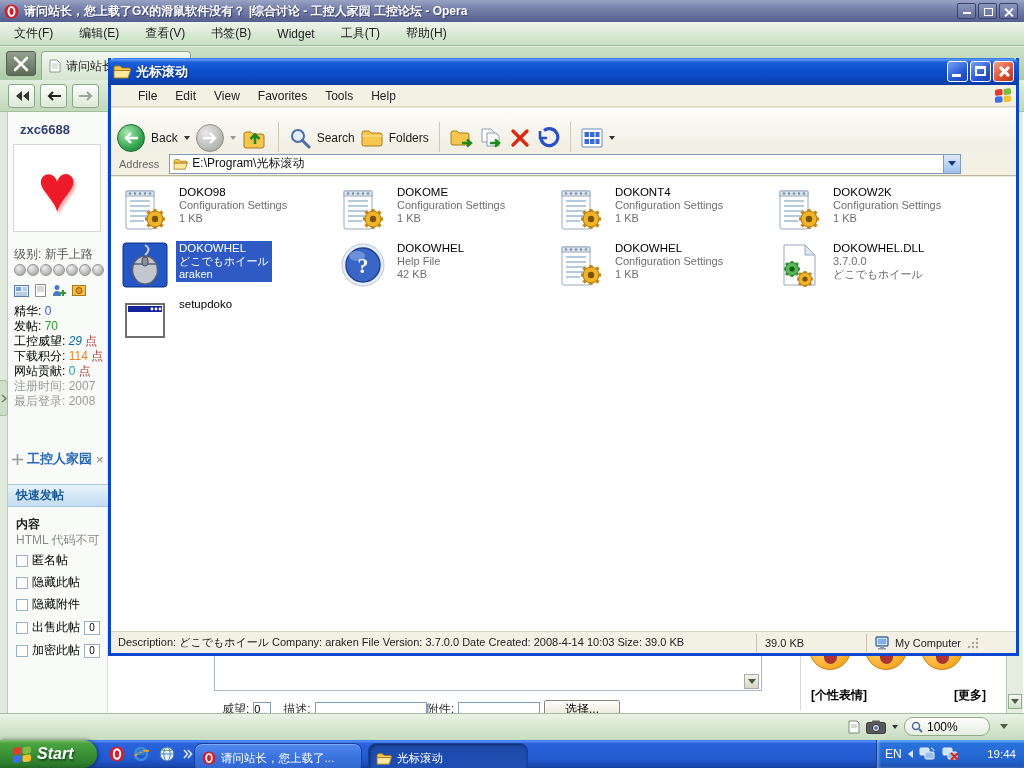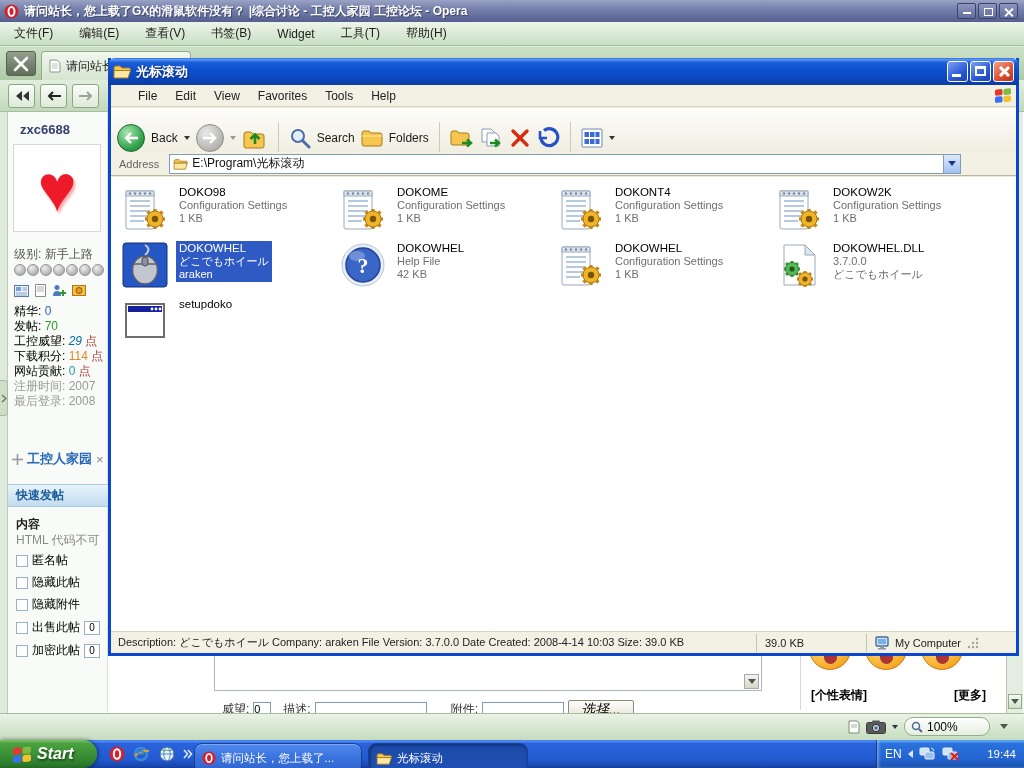--- a/index.html
+++ b/index.html
@@ -68,21 +68,21 @@
   .qp-row { display:flex; align-items:center; gap:4px; margin-bottom:5px; white-space:nowrap; }
   .qp-row.gap { margin-top:6px; }
   .cb { width:12px; height:12px; background:#fff; border:1px solid #9ab0c8; display:inline-block; }
   .qp-input { display:inline-flex; width:16px; height:14px; background:#fff; border:1px solid #9ab0c8; align-items:center; justify-content:center; font-size:10px; }
 
   .reply-textarea { position:absolute; left:214px; top:536px; width:548px; height:43px; border:1px solid #a8b8c8; background:#fff; resize:none; }
   .ta-arrow { position:absolute; left:744px; top:562px; width:15px; height:15px; background:linear-gradient(#f4f3ee,#d8d5c8); border:1px solid #aaa; display:flex; align-items:center; justify-content:center; }
   .reply-fields { position:absolute; left:222px; top:588px; height:18px; display:flex; align-items:center; color:#333; }
   .rf-label { margin-right:4px; white-space:nowrap; }
   .rf-input { border:1px solid #7f9db9; background:#fff; height:15px; font-size:11px; font-family:"Liberation Sans",sans-serif; }
-  .choose-btn { margin-left:4px; height:18px; padding:0 12px; background:linear-gradient(#fdfdfb,#e8e5d6); border:1px solid #8a8a7a; border-radius:2px; font-size:14px; font-family:"Liberation Sans",sans-serif;font-style:italic; }
+  .choose-btn { margin-left:4px; height:18px; padding:0 20px; background:linear-gradient(#fdfdfb,#e8e5d6); border:1px solid #8a8a7a; border-radius:2px; font-size:12px; font-family:"Liberation Sans",sans-serif; }
 
   .emo-panel { position:absolute; left:800px; top:532px; width:196px; height:66px; background:#fff; border-left:1px solid #d8d8d8; overflow:hidden; }
   .emo-faces { position:absolute; left:8px; top:-16px; display:flex; gap:14px; }
   .emo { width:42px; height:42px; border-radius:50%; background:radial-gradient(circle at 35% 30%,#ffe98f,#f7a823 75%,#d8841a); border:1px solid #c87d1a; position:relative; }
   .emo::before { content:""; position:absolute; left:10px; top:16px; width:5px; height:6px; background:#7a3a10; border-radius:50%; box-shadow:15px 0 0 #7a3a10; }
   .emo::after { content:""; position:absolute; left:14px; top:27px; width:13px; height:8px; background:#a33; border-radius:0 0 10px 10px; }
   #emo-links { position:absolute; left:0; bottom:6px; width:100%; display:flex; justify-content:space-between; padding:0 10px; }
   .emo-link { color:#000000;font-weight:bold; }
 
   .page-scrollbar { position:absolute; left:1006px; top:0; width:17px; height:601px; background:#e4eee0; border-left:1px solid #b8c8b2; }
@@ -359,21 +359,21 @@
       <textarea class="reply-textarea" style=""></textarea>
       <span class="ta-arrow">
           <span class="tri-down"></span>
         </span>
 
       <div class="reply-fields">
         <span class="rf-label">威望:</span>
         <input class="rf-input" style="width: 18px;" value="0">
         <span class="rf-label" style="margin-left:12px">描述:</span>
         <input class="rf-input" style="width: 112px;">
-        <span class="rf-label" style="margin-left:24px">附件:</span>
+        <span class="rf-label" style="">附件:</span>
         <input class="rf-input" style="width: 82px;">
         <button class="choose-btn">选择...</button>
       </div>
 
       <div class="emo-panel">
         <div class="emo-faces">
           <span class="emo"></span>
           <span class="emo"></span>
           <span class="emo"></span>
         </div>

